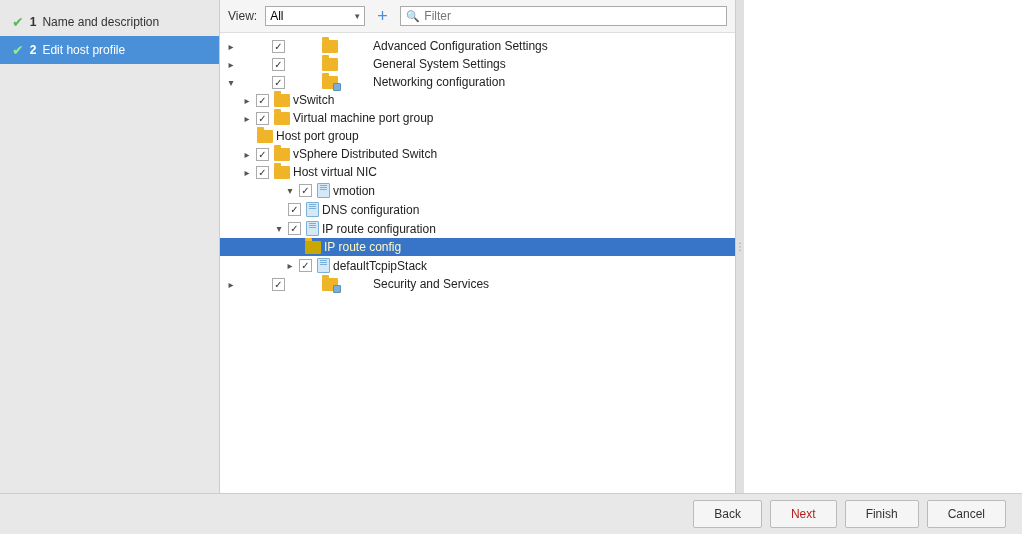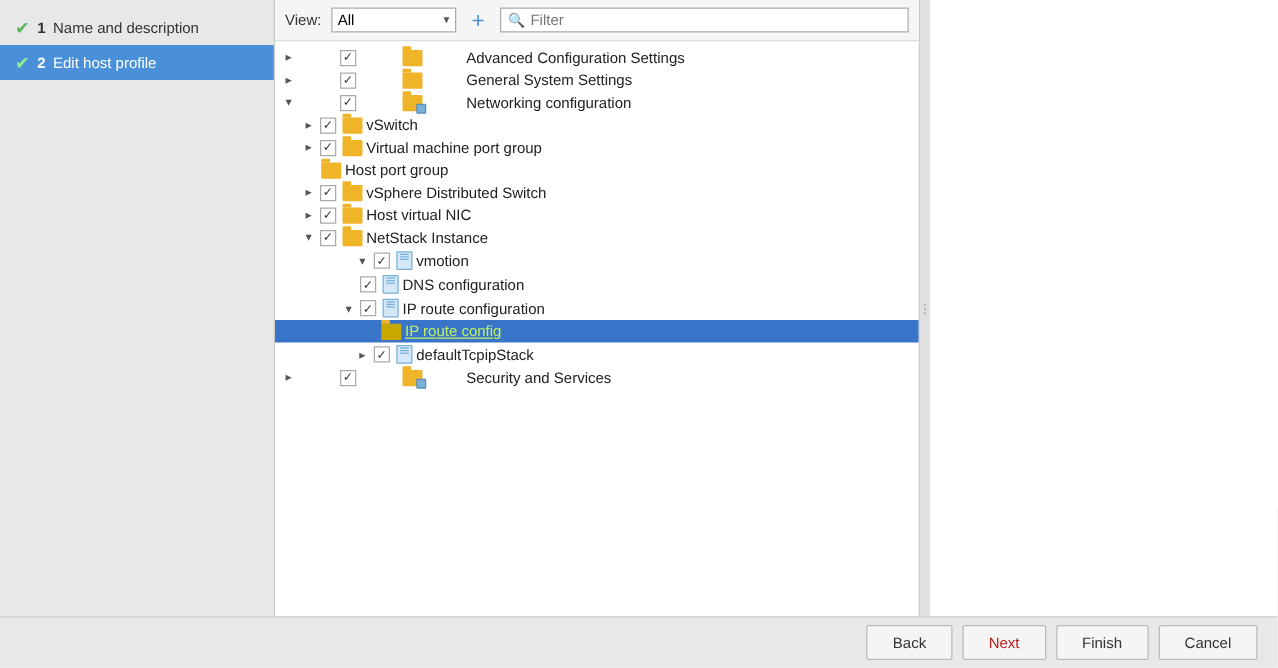--- a/index.html
+++ b/index.html
@@ -209,22 +209,21 @@
       width: 7px;
       height: 1px;
       background: #7ab0d8;
       box-shadow: 0 2px 0 #7ab0d8, 0 4px 0 #7ab0d8;
     }
     .node-label {
       font-size: 12px;
       color: #222;
     }
     .tree-row.selected .node-label {
-      color: #bef264;
-      text-decoration: underline;
+      color: #fef9c3;
     }
     .tree-children {
       display: block;
     }
     
     .indent-0 { padding-left: 4px; gap: 32px; }
     .indent-1 { padding-left: 20px; }
     .indent-2 { padding-left: 36px; margin-left: 27px; }
     .indent-3 { padding-left: 52px; }
     .indent-4 { padding-left: 68px; }
@@ -381,26 +380,20 @@
             <div class="tree-node">
               <div class="tree-row indent-1">
                 <span class="expand-btn collapsed"></span>
                 <div class="checkbox checked"></div>
                 <div class="folder-icon"></div>
                 <span class="node-label">Host virtual NIC</span>
               </div>
             </div>
 
             <div class="tree-node">
-              <div class="tree-row indent-1">
-                <span class="expand-btn expanded"></span>
-                <div class="checkbox checked"></div>
-                <div class="folder-icon"></div>
-                <span class="node-label">NetStack Instance</span>
-              </div>
               <div class="tree-children">
 
                 <div class="tree-node">
                   <div class="tree-row indent-2">
                     <span class="expand-btn expanded"></span>
                     <div class="checkbox checked"></div>
                     <div class="file-icon"></div>
                     <span class="node-label">vmotion</span>
                   </div>
                   <div class="tree-children">

